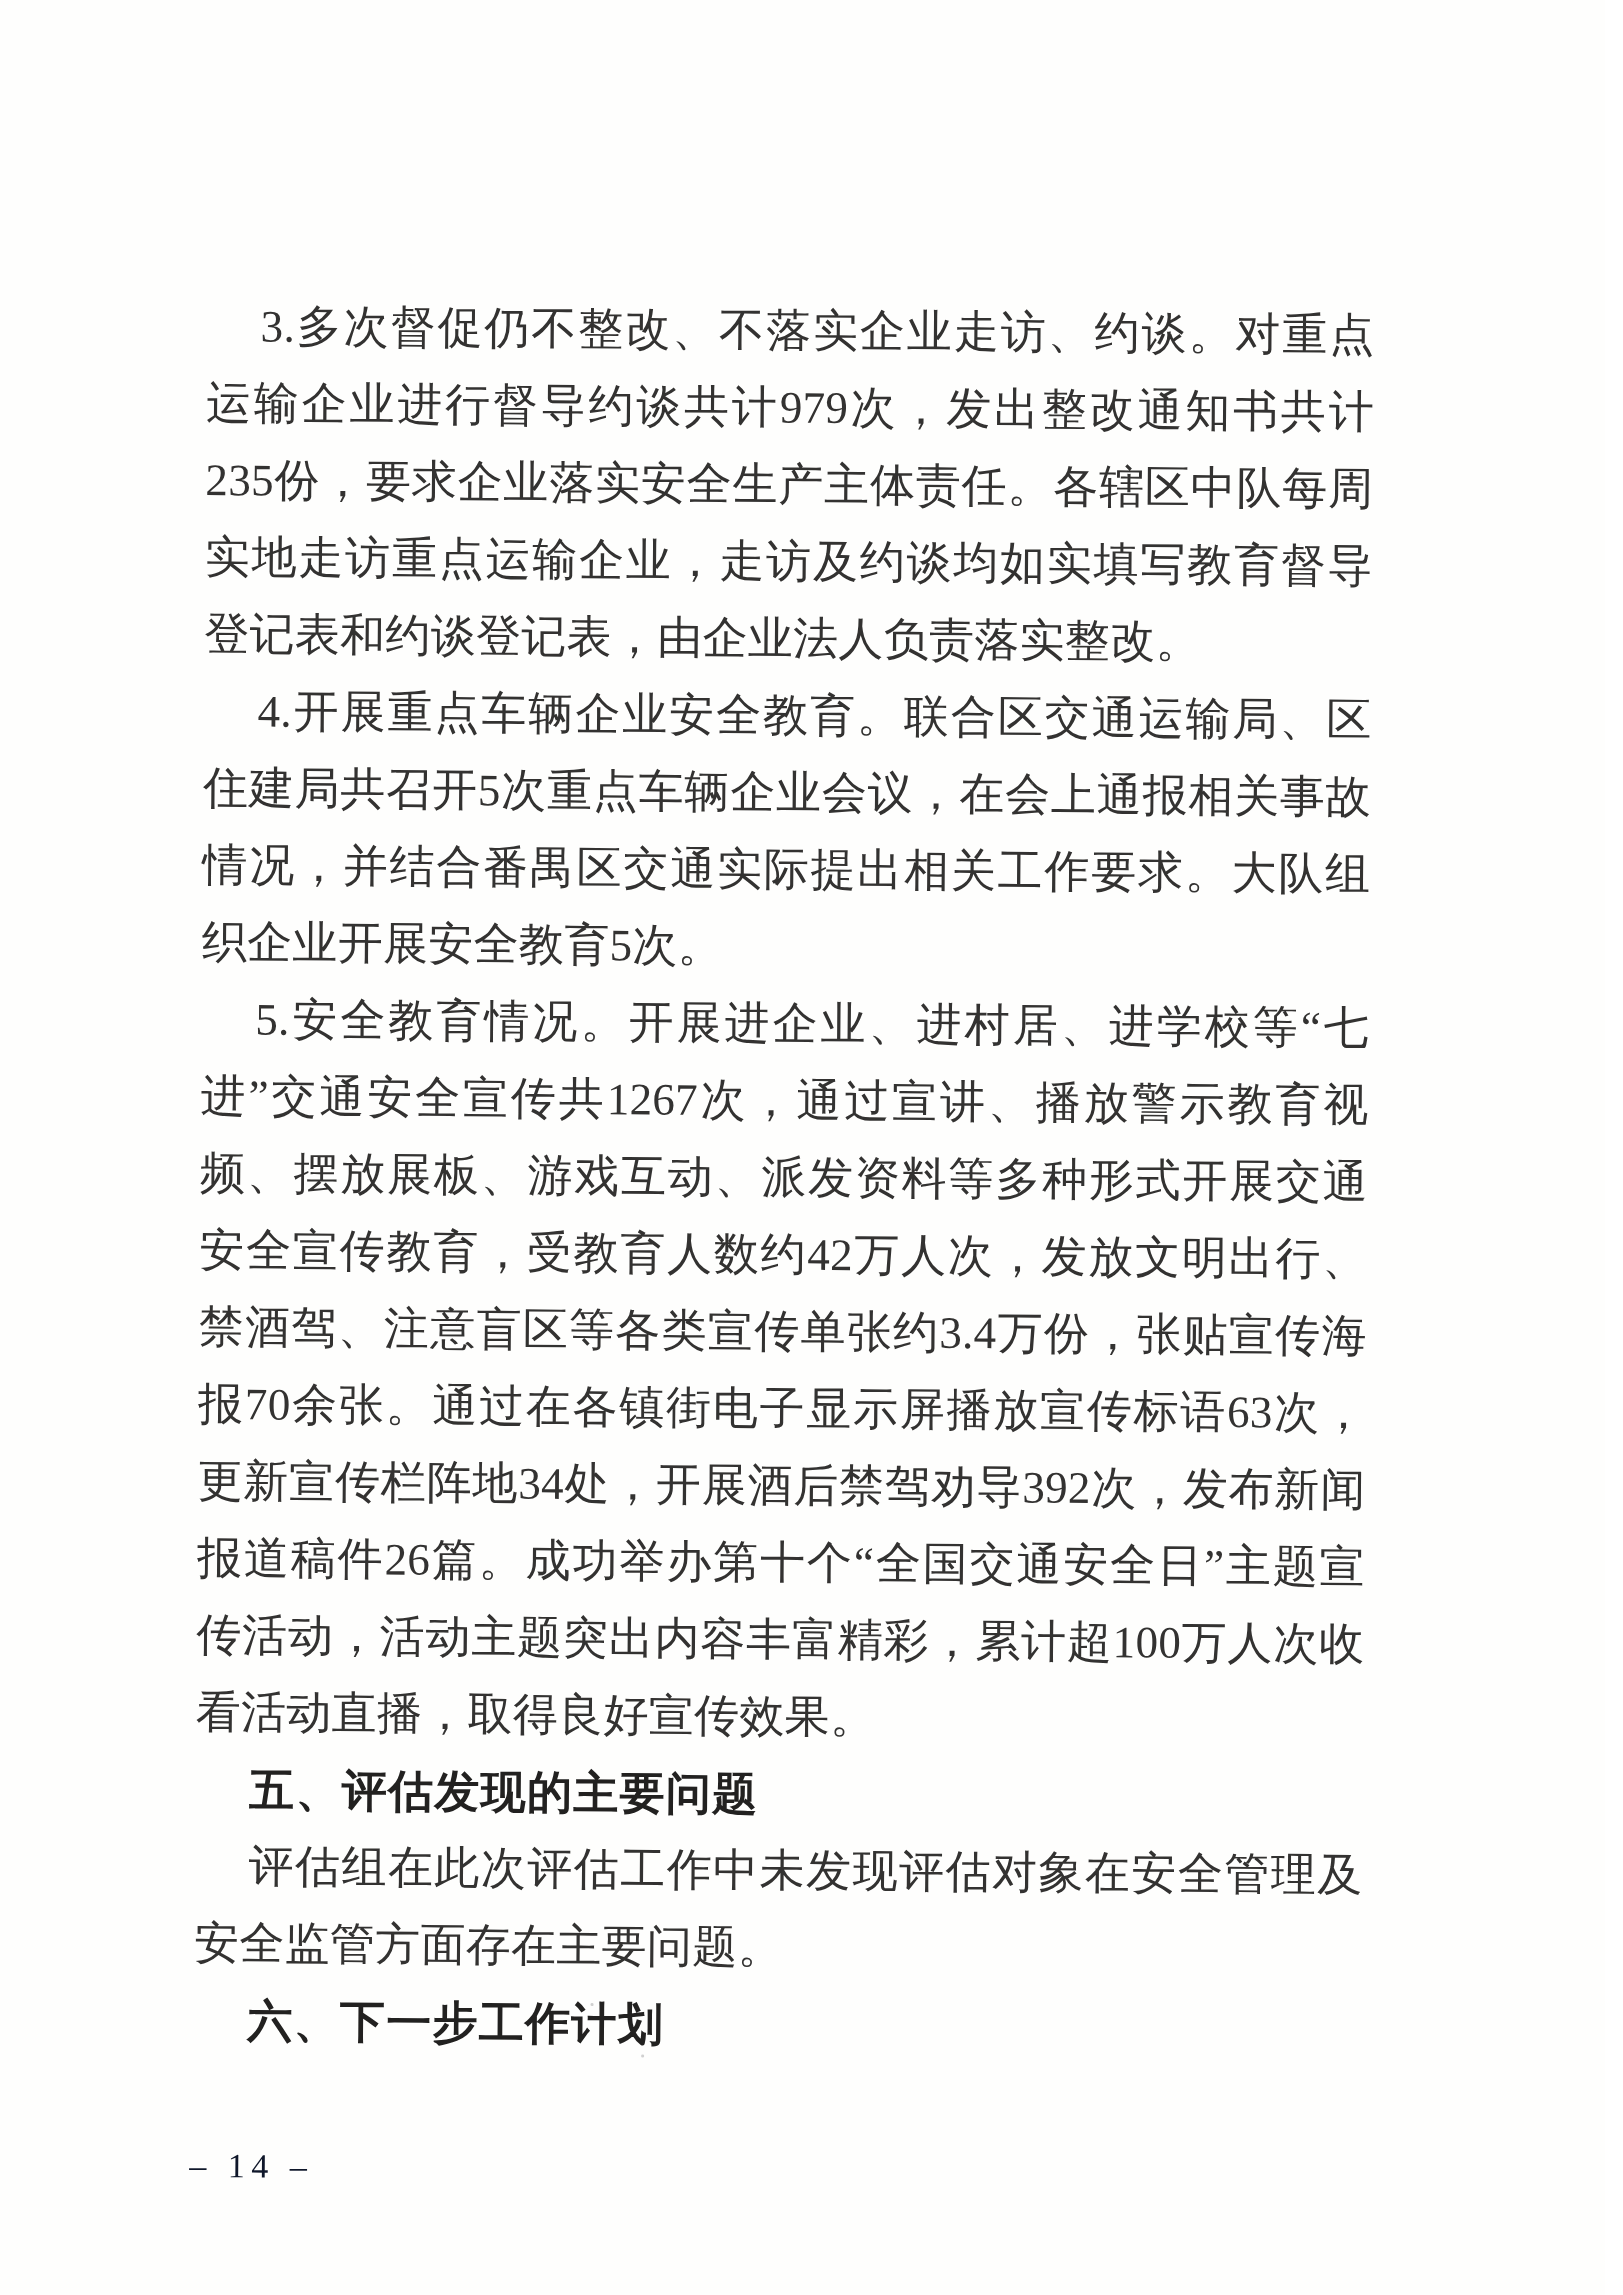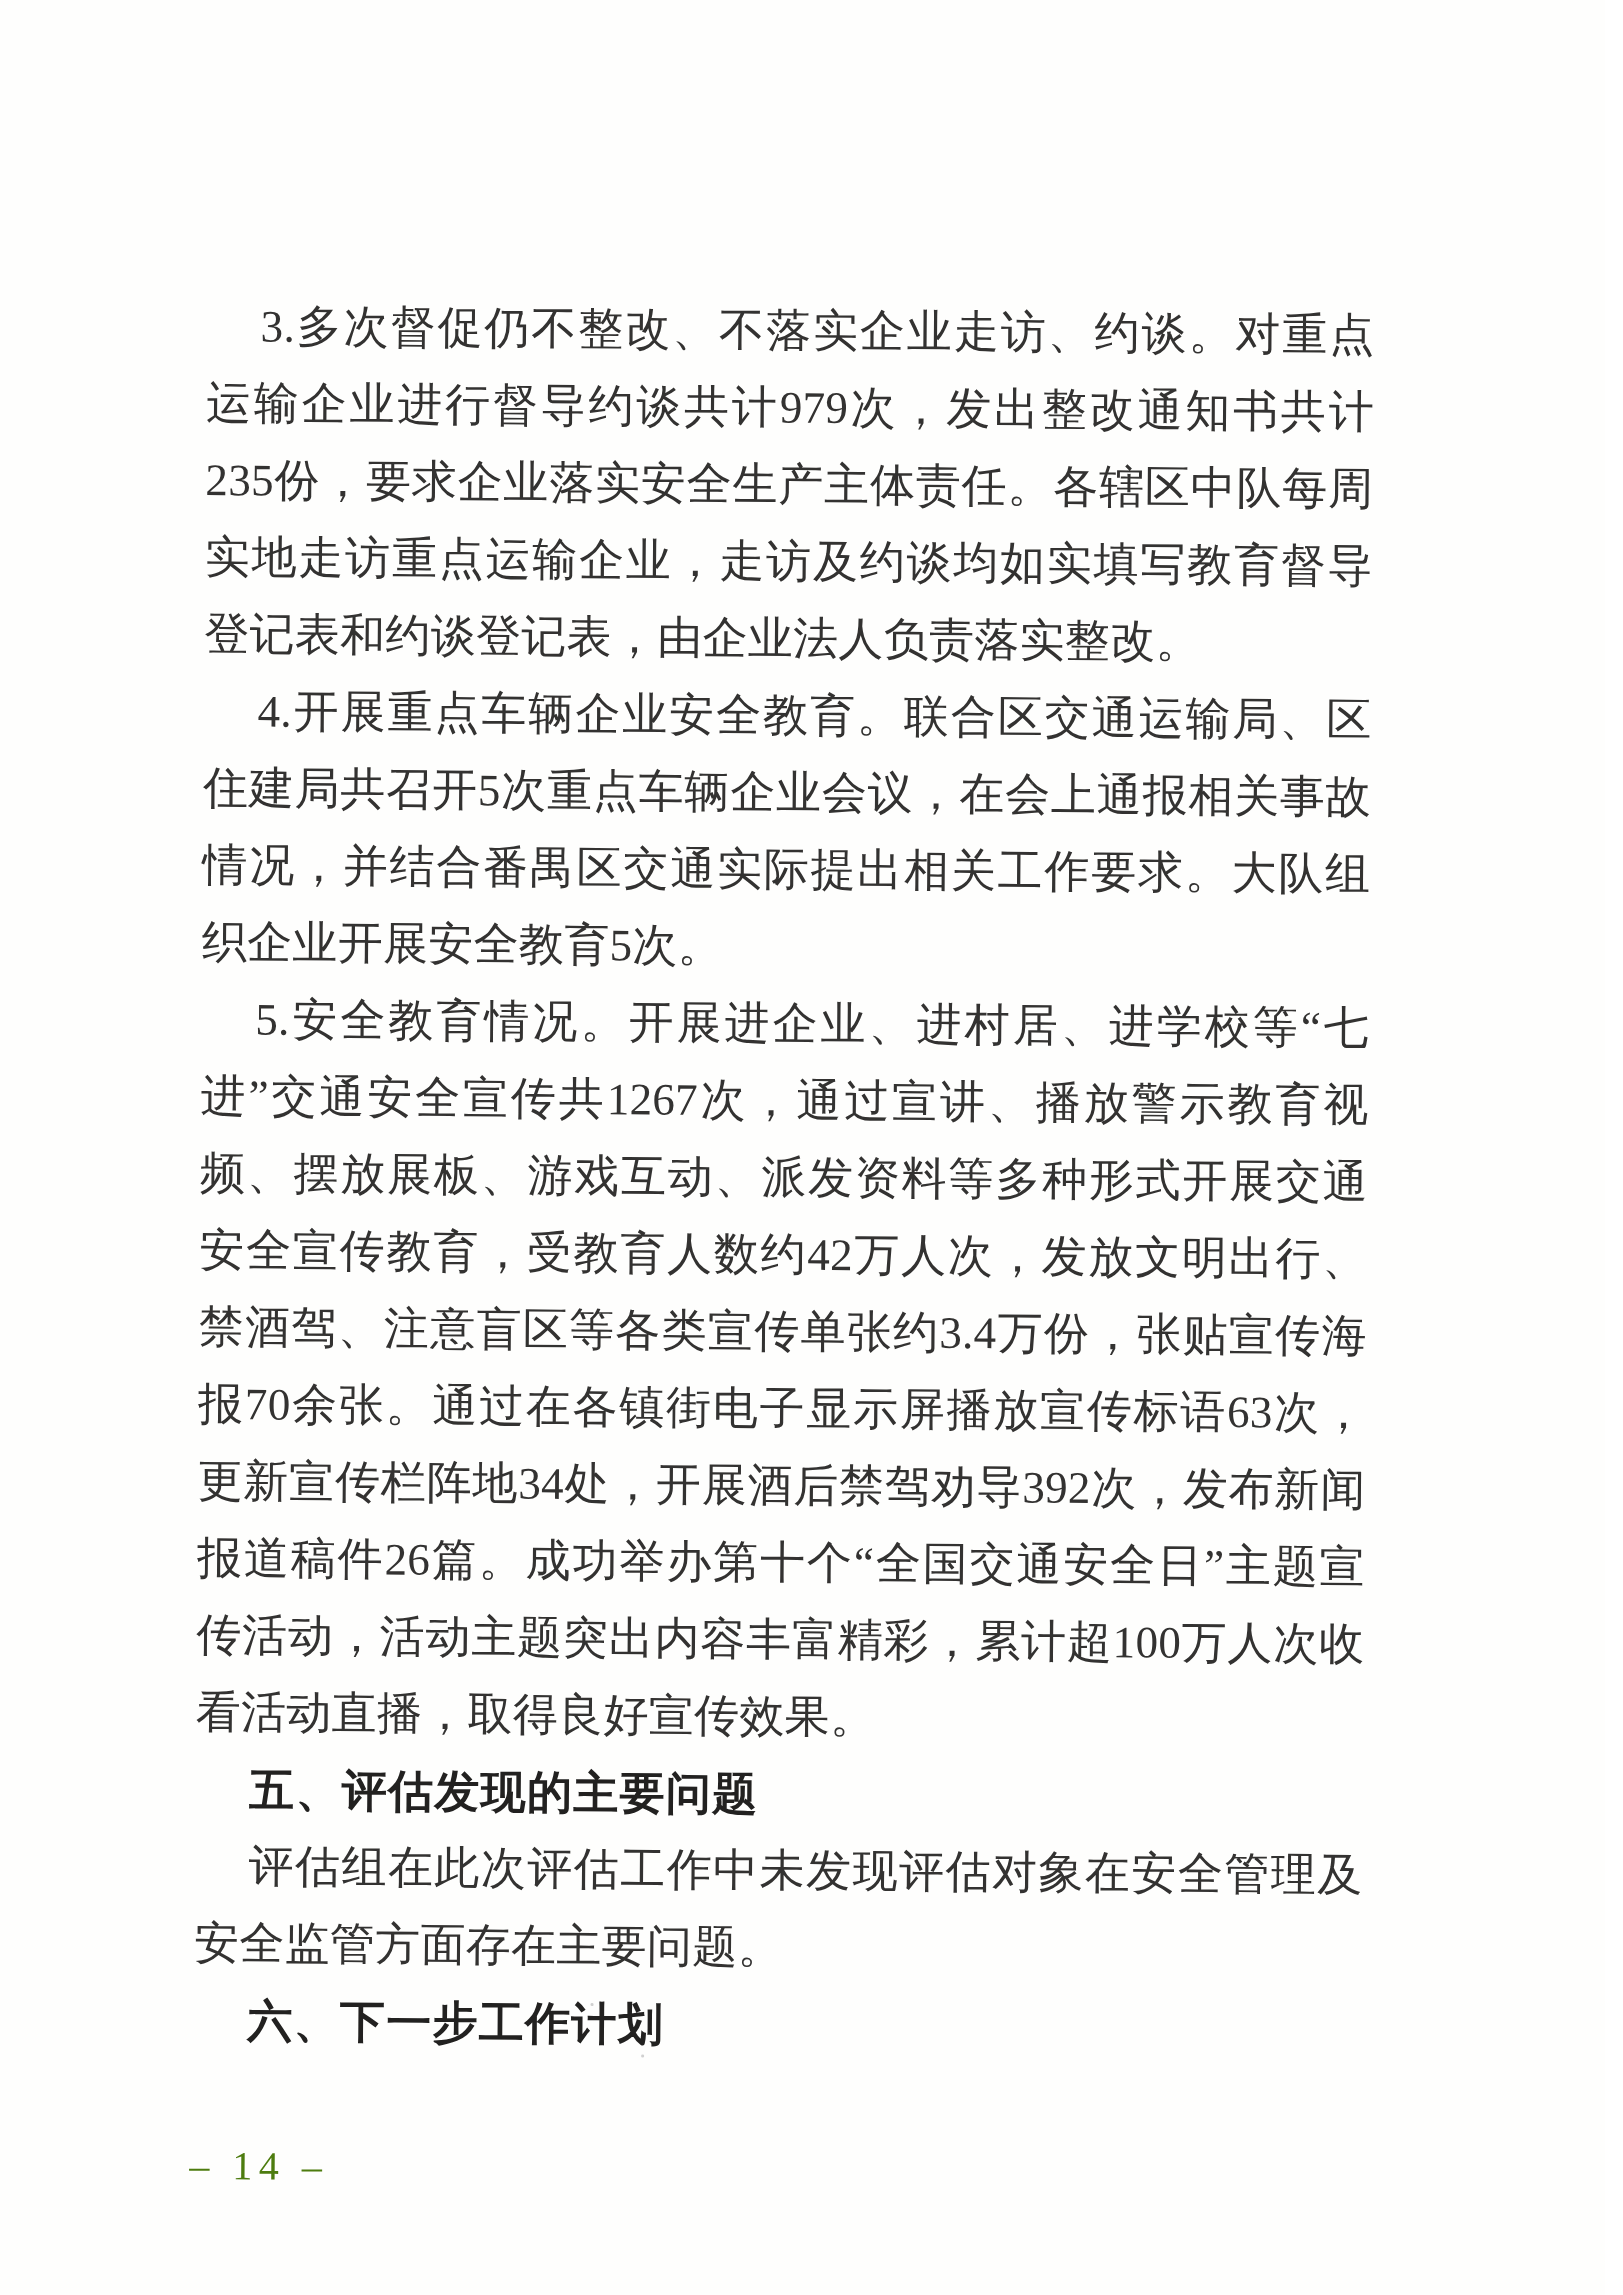--- a/index.html
+++ b/index.html
@@ -47,23 +47,23 @@
     line-height: 77px;
     font-weight: 700;
     color: #222120;
     font-family: "Liberation Sans", "DejaVu Sans", sans-serif;
     letter-spacing: 1.3px;
   }
   .page-number {
     position: absolute;
     left: 204px;
     top: 2146px;
-    font-size: 40px;
+    font-size: 34px;
     line-height: 39px;
-    color: #4d7c0f;
+    color: #0f172a;
     letter-spacing: 6.5px;
     font-family: "Liberation Serif", "DejaVu Serif", serif;
   }
   .speck {
     position: absolute;
     width: 3.3px;
     height: 2.6px;
     border-radius: 50%;
     background: #9a9a98;
     opacity: 0.45;

